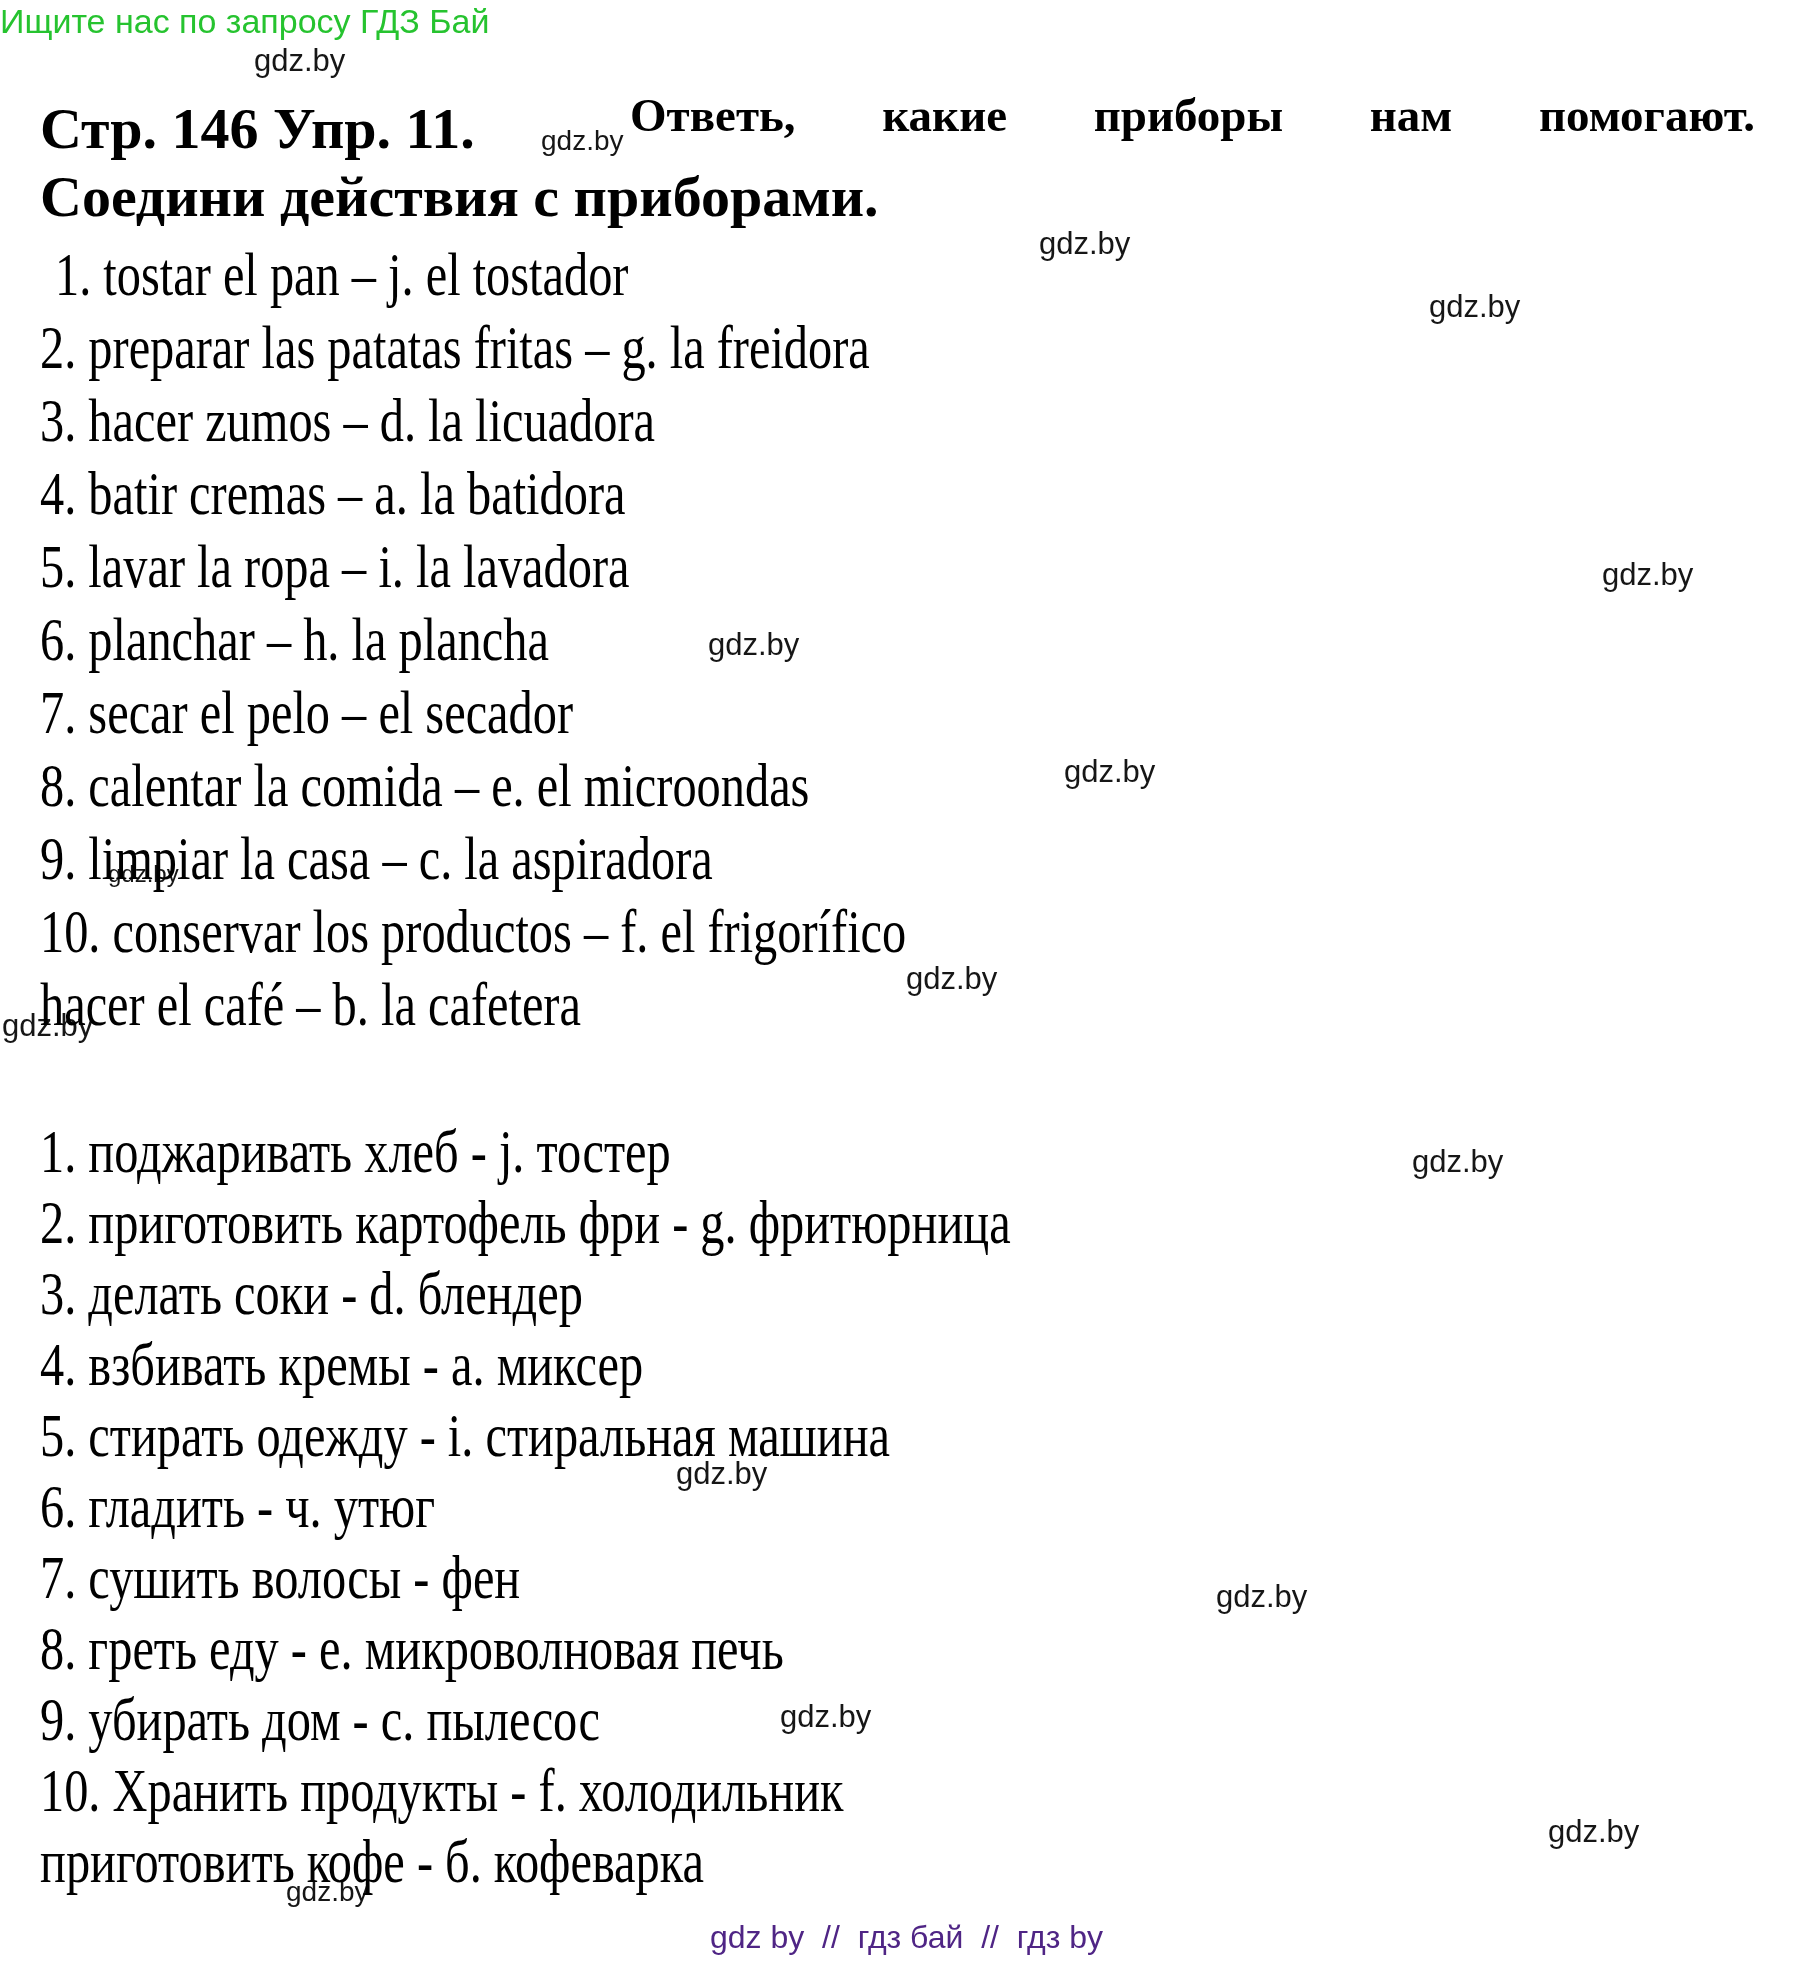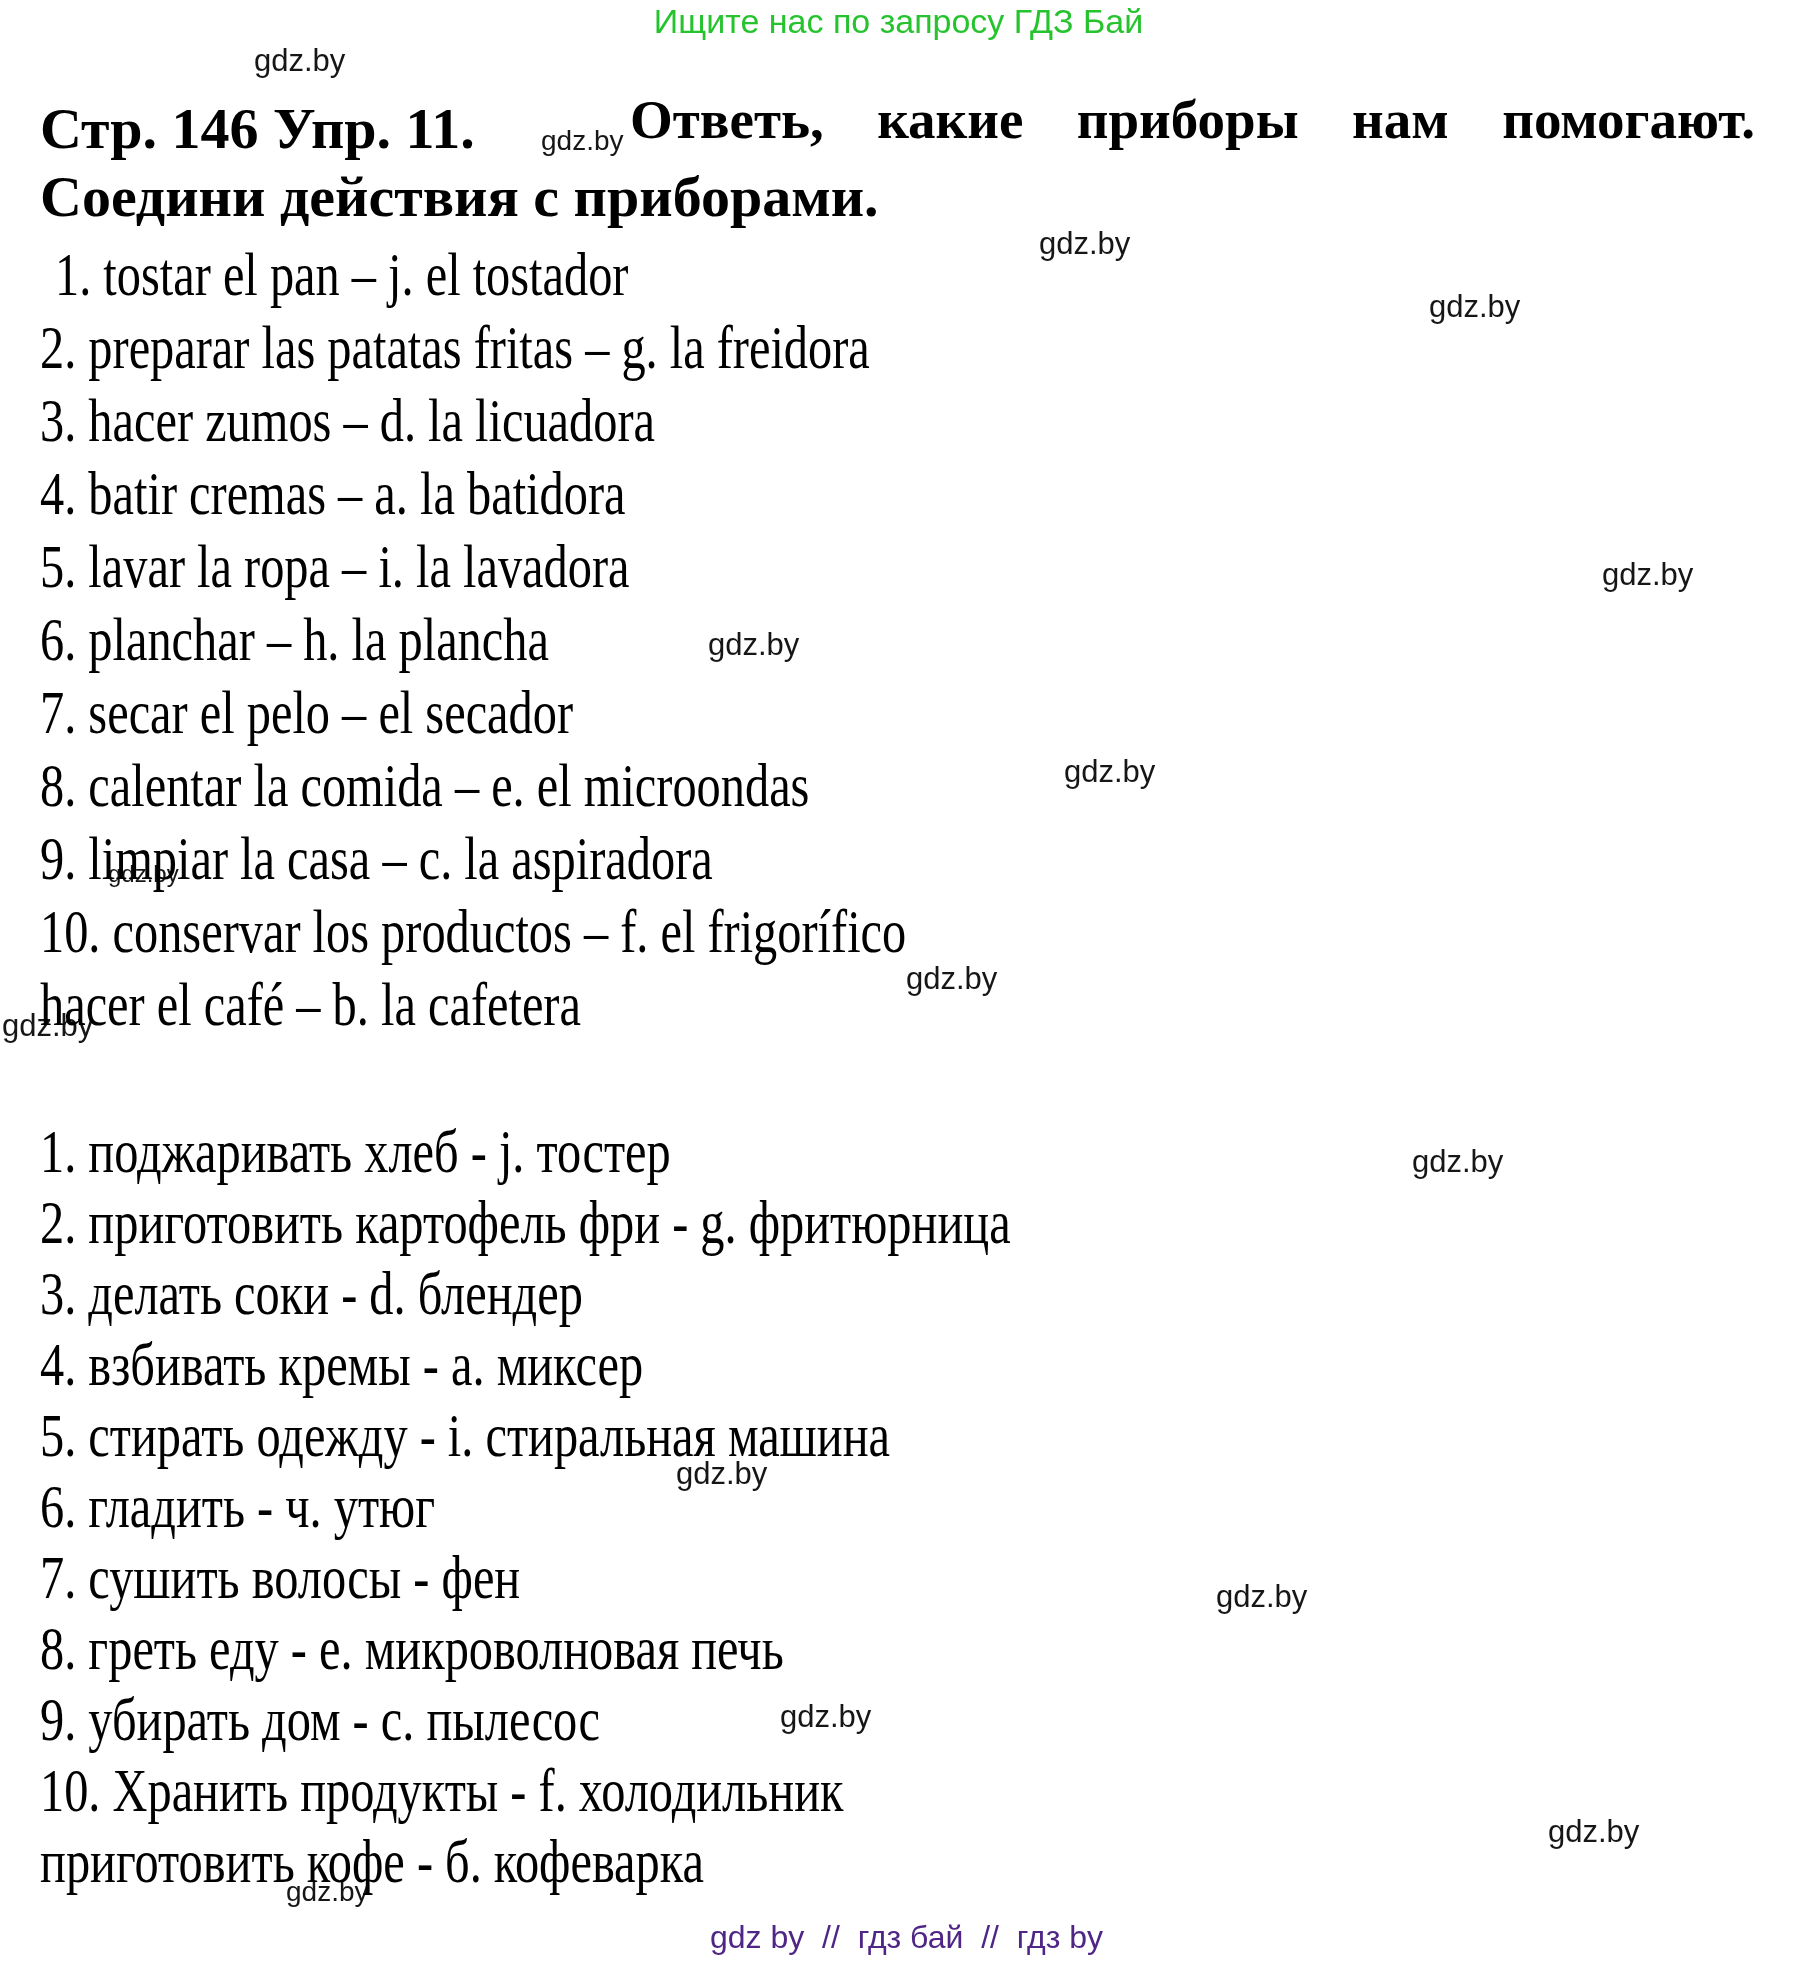--- a/index.html
+++ b/index.html
@@ -3,38 +3,38 @@
 <meta charset="utf-8">
 <style>
   html,body { margin:0; padding:0; background:#ffffff; }
   .page {
     position:relative; width:1797px; height:1965px;
     background:#ffffff; overflow:hidden;
     font-family:"Liberation Serif", serif; color:#000;
   }
   .promo {
     position:absolute; top:4px; left:0; width:100%;
-    text-align:center;
+    text-align:left;
     font-family:"Liberation Sans", sans-serif;
     font-size:34px; font-weight:500; line-height:1;
   }
   .wm {
     position:absolute;
     font-family:"Liberation Sans", sans-serif;
     font-size:31px; line-height:1; color:#161616;
   }
   .wm.md { font-size:28px; }
   .wm.sm { font-size:24px; }
   .title-a {
     position:absolute; left:40px; top:92px;
     font-size:58px; font-weight:bold; line-height:1; white-space:nowrap;margin-top:8px;
   }
   .title-b {
     position:absolute; left:630px; top:92px; width:1125px;
-    font-size:55px; font-weight:bold; line-height:1;
+    font-size:47px; font-weight:bold; line-height:1;
     text-align:justify; text-align-last:justify;
   }
   .title-c {
     position:absolute; left:40px; top:168px;
     font-size:58px; font-weight:bold; line-height:1; white-space:nowrap;
   }
   .line {
     position:absolute; left:40px;
     font-size:62px; line-height:1.1; white-space:nowrap;
     transform:scaleX(0.78); transform-origin:0 0;

